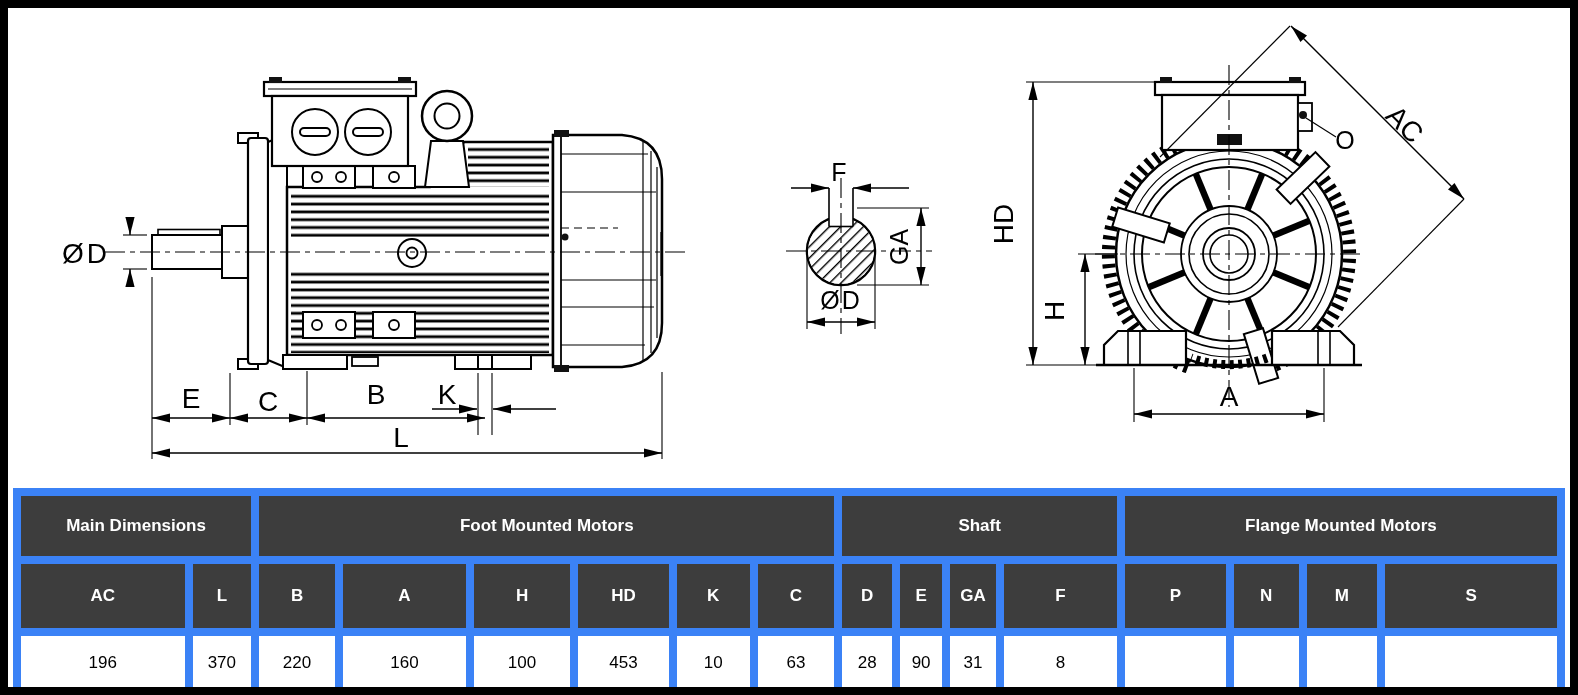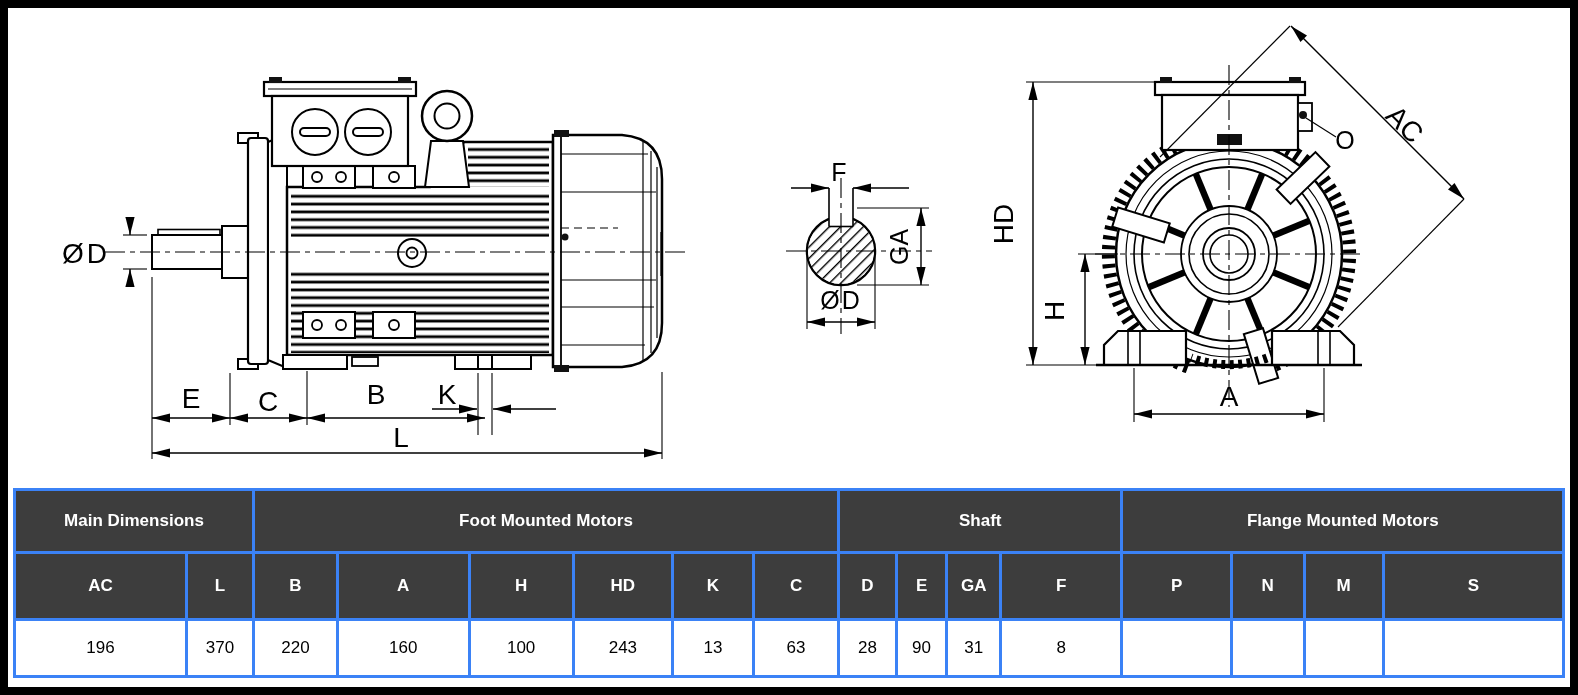--- a/index.html
+++ b/index.html
@@ -10,21 +10,21 @@
   }
   .title-bar{
     height:58px;border-bottom:7px solid #000;display:flex;
     align-items:center;justify-content:center;
     font-size:26px;font-weight:bold;color:#101010;letter-spacing:.5px;
   }
   .drawing{height:479px;background:#fff;}
   .drawing svg{display:block;}
   .table-wrap{padding:1px 5px 0 5px;}
   table{width:100%;border-collapse:collapse;table-layout:fixed;border:3px solid #000;}
-  th,td{border:3px solid #3b82f6;text-align:center;vertical-align:middle;padding:10px;overflow:hidden;}
+  th,td{border:8px solid #3b82f6;text-align:center;vertical-align:middle;padding:10px;overflow:hidden;}
   th.grp{background:#3d3d3d;color:#fff;height:40px;font-size:17px;font-weight:bold;}
   th.colh{background:#3d3d3d;color:#fff;height:44px;font-size:17px;font-weight:bold;}
   td.val{height:34px;font-size:17px;color:#000;background:#fff;border-radius:8px;}
   
   .s1{stroke:#000;stroke-width:1.2;fill:none}
   .s15{stroke:#000;stroke-width:1.6;fill:none}
   .s2{stroke:#000;stroke-width:2;fill:none}
   .w18{fill:#fff;stroke:#000;stroke-width:1.8}
   .w2{fill:#fff;stroke:#000;stroke-width:2}
   .w22{fill:#fff;stroke:#000;stroke-width:2.2}
@@ -310,22 +310,22 @@
             <th class="colh">S</th>
           </tr>
       </thead>
       <tbody>
         <tr id="row-vals">
             <td class="val">196</td>
             <td class="val">370</td>
             <td class="val">220</td>
             <td class="val">160</td>
             <td class="val">100</td>
-            <td class="val">243</td>
-            <td class="val">13</td>
+            <td class="val">453</td>
+            <td class="val">10</td>
             <td class="val">63</td>
             <td class="val">28</td>
             <td class="val">90</td>
             <td class="val">31</td>
             <td class="val">8</td>
             <td class="val"></td>
             <td class="val"></td>
             <td class="val"></td>
             <td class="val"></td>
           </tr>

